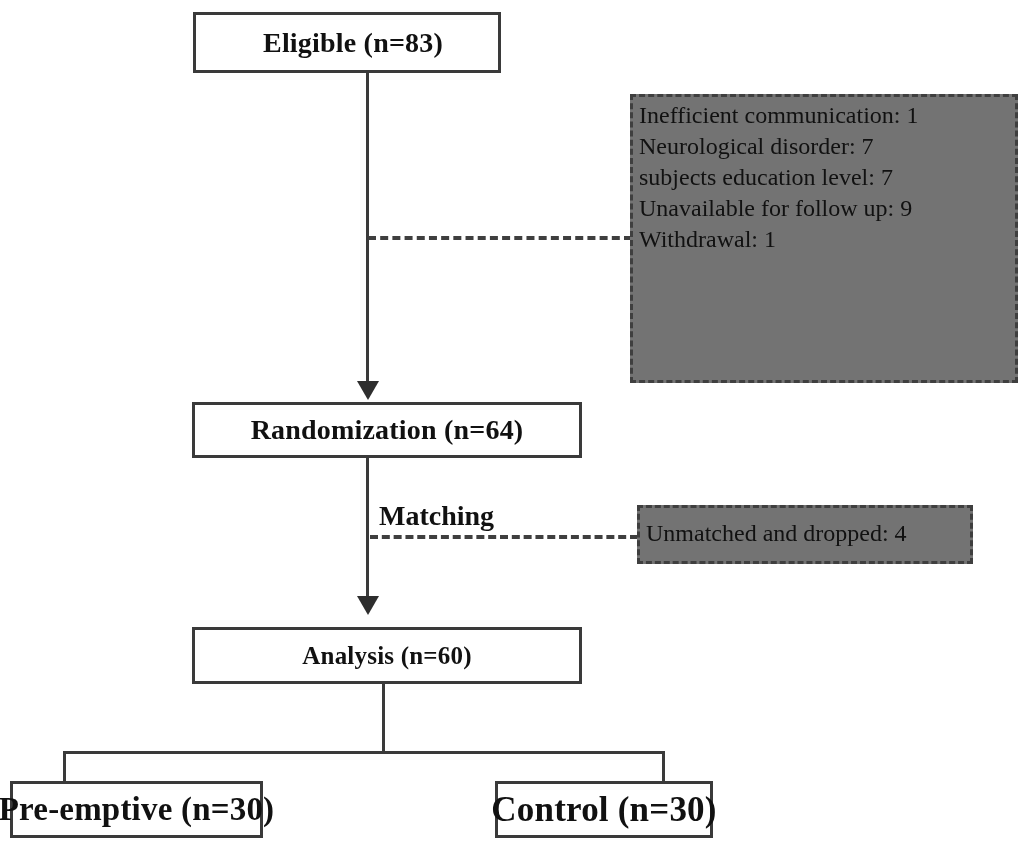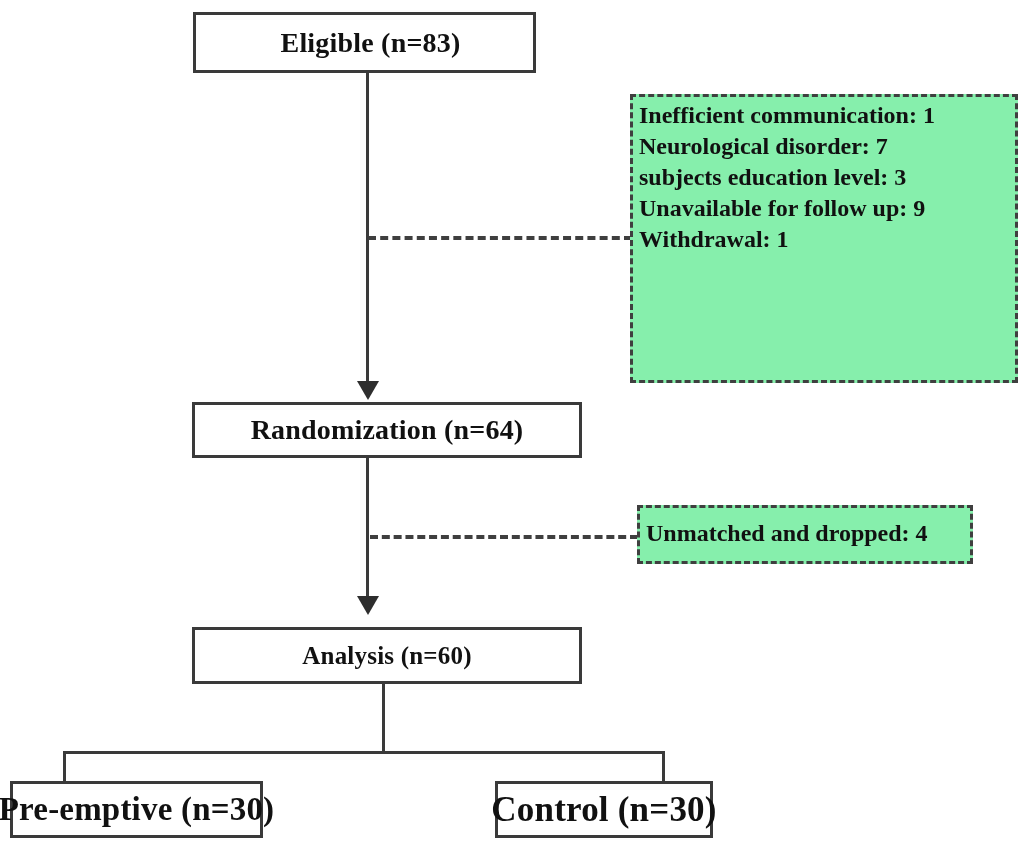--- a/index.html
+++ b/index.html
@@ -30,23 +30,23 @@
     color: #111111;
     letter-spacing: 0.2px;
     white-space: nowrap;
   }
 
   
   .callout {
     position: absolute;
     box-sizing: border-box;
     border: 3px dashed #3f3f3f;
-    background: #86efac;
+    background: #737373;
     color: #111111;
-    font-weight: bold;
+    font-weight: normal;
   }
   .callout-lines {
     position: absolute;
     left: 6px;
     top: 3px;
     right: 4px;
   }
   .callout-lines > div {
     white-space: nowrap;
     line-height: 31px;
@@ -83,46 +83,47 @@
     font-weight: bold;
     color: #111111;
     white-space: nowrap;
   }
 </style>
 </head>
 <body>
 
 <div id="canvas">
 
-  <div class="node" style="left:193px; top:12px; width:343px; height:61px; font-size:28px;padding-left:12px;">
+  <div class="node" style="left:193px; top:12px; width:308px; height:61px; font-size:28px;padding-left:12px;">
     <span>Eligible (n=83)</span>
   </div>
 
   <div class="vline" style="left:366px; top:72px; height:310px;"></div>
   <div class="arrowhead" style="left:357px; top:381px;"></div>
 
   <div class="dashline" style="left:368px; top:236px; width:264px;"></div>
 
   <div class="callout" style="left:630px; top:94px; width:388px; height:289px;">
     <div class="callout-lines">
       <div>Inefficient communication: 1</div>
       <div>Neurological disorder: 7</div>
-      <div>subjects education level: 3</div>
+      <div>subjects education level: 7</div>
       <div>Unavailable for follow up: 9</div>
       <div>Withdrawal: 1</div>
     </div>
   </div>
 
   <div class="node" style="left:192px; top:402px; width:390px; height:56px; font-size:28px;">
     <span>Randomization (n=64)</span>
   </div>
 
   <div class="vline" style="left:366px; top:458px; height:139px;"></div>
   <div class="arrowhead" style="left:357px; top:596px;"></div>
 
+  <div class="free-label" style="left:379px; top:500px; font-size:28px;">Matching</div>
 
   <div class="dashline" style="left:370px; top:535px; width:268px;"></div>
 
   <div class="callout" style="left:637px; top:505px; width:336px; height:59px;">
     <div class="callout-lines" style="top:10px;">
       <div>Unmatched and dropped: 4</div>
     </div>
   </div>
 
   <div class="node" style="left:192px; top:627px; width:390px; height:57px; font-size:25px;">

